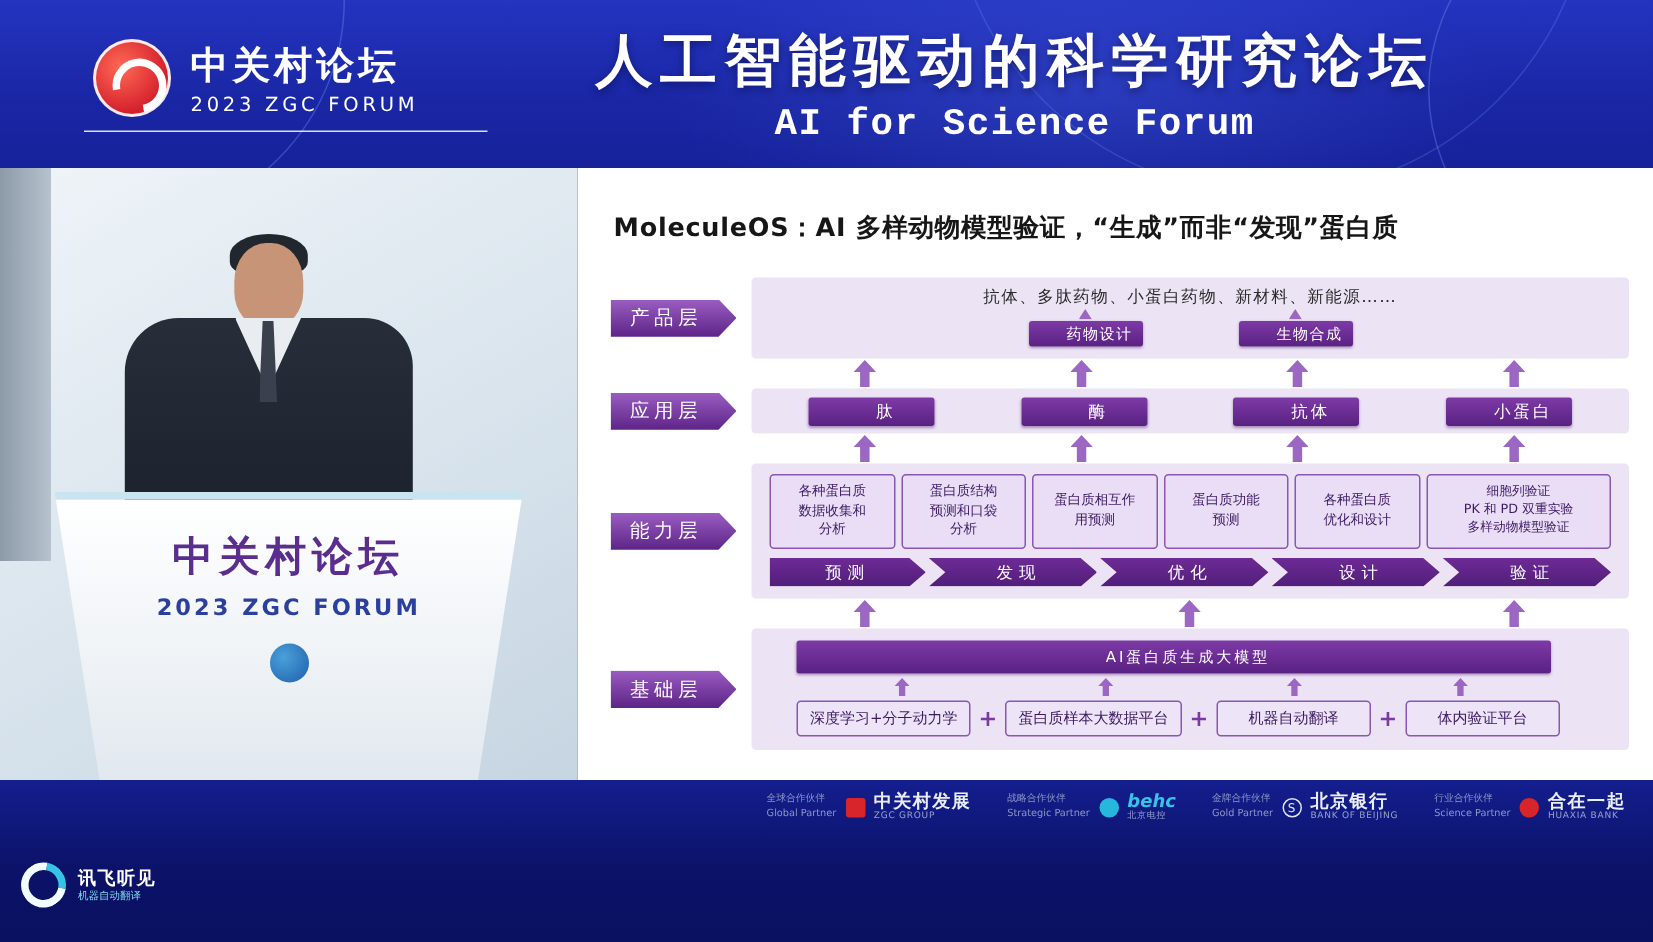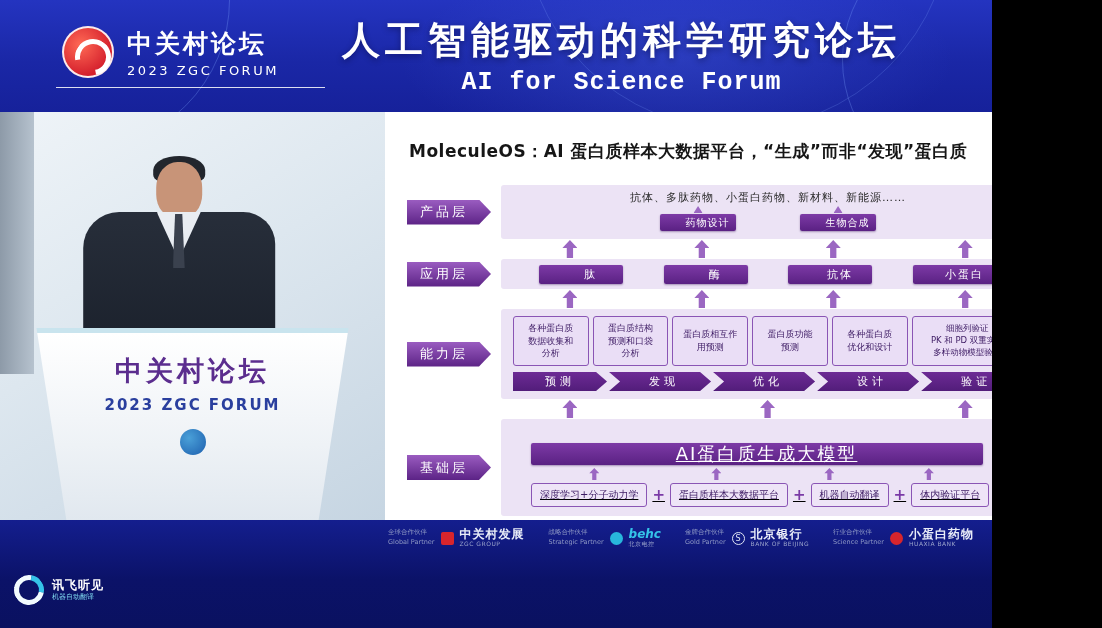--- a/index.html
+++ b/index.html
@@ -1,17 +1,17 @@
 <!DOCTYPE html>
 <html><head>
 <meta charset="utf-8">
 <style>
   * { box-sizing: border-box; }
   body { margin:0; background:#000; }
-  .screen { width:992px; height:628px; position:relative; overflow:hidden;
+  .screen { width:1102px; height:628px; position:relative; overflow:hidden;
             font-family:"DejaVu Sans","Liberation Sans",sans-serif; background:#0c1470; }
 
   
   .topbar { height:112px; background:linear-gradient(180deg,#2434c0 0%,#1a27a6 55%,#16219a 100%);
             display:flex; align-items:center; position:relative; overflow:hidden; }
   .ring { position:absolute; border-radius:50%; border:1px solid rgba(130,170,255,.30); }
   .r1 { width:300px; height:300px; left:-70px; top:-150px; }
   .r2 { width:430px; height:430px; right:40px; top:-300px; border-color:rgba(130,170,255,.22); }
   .r3 { width:260px; height:260px; right:-110px; top:-70px; }
   .glow { position:absolute; left:40%; top:-40px; width:560px; height:200px; border-radius:50%;
@@ -94,23 +94,23 @@
              text-align:center; white-space:pre-line; height:50px; padding:2px 1px; }
   .cap-box.wide { flex:1.5; font-size:8.5px; }
   .chevron-bar { display:flex; margin-top:6px; gap:2px; }
   .chev { flex:1; height:19px; background:linear-gradient(180deg,#6d2b95,#521d7a); color:#fff;
           font-size:11px; letter-spacing:4px; display:flex; align-items:center; justify-content:center;
           padding-left:8px;
           clip-path:polygon(0 0,calc(100% - 11px) 0,100% 50%,calc(100% - 11px) 100%,0 100%,11px 50%); }
   .chev.first { padding-left:0;
           clip-path:polygon(0 0,calc(100% - 11px) 0,100% 50%,calc(100% - 11px) 100%,0 100%); }
   .found-band { padding:8px 0 9px; }
-  .model-bar { margin:16px 52px 0 30px; height:22px; font-size:18px; letter-spacing:2px;text-decoration:underline; }
+  .model-bar { margin:0 52px 0 30px; height:22px; font-size:10px; letter-spacing:2px; }
   .mini-strip { height:13px; position:relative; margin:3px 52px 2px 30px; }
-  .platform-row { display:flex; align-items:center; margin:0 46px 0 30px; gap:5px;text-decoration:underline; }
+  .platform-row { display:flex; align-items:center; margin:0 46px 0 30px; gap:5px; }
   .plat-box { background:#eee4f7; border:1px solid #8a55b5; border-radius:3px; color:#3c1a63;
               font-size:10px; padding:4px 8px; white-space:nowrap; flex:1; text-align:center; }
   .plus { color:#7a3aa6; font-size:15px; font-weight:bold; flex:none; }
 
   
   .bottom { height:108px; background:linear-gradient(180deg,#141e8e 0%,#0b1268 55%,#0a1160 100%);
             position:relative; overflow:hidden; }
   .sponsor-bar { height:36px; display:flex; justify-content:flex-end; align-items:center; gap:24px;
                  padding:0 18px; }
   .sponsor { display:flex; align-items:center; gap:6px; }
@@ -173,21 +173,21 @@
         </div>
       </div>
       <div class="podium">
         <div class="podium-cn">中关村论坛</div>
         <div class="podium-en">2023 ZGC FORUM</div>
         <div class="podium-logo"></div>
       </div>
     </section>
 
     <section class="slide-panel">
-      <div class="slide-title">MoleculeOS：AI 蛋白质样本大数据平台，“生成”而非“发现”蛋白质</div>
+      <div class="slide-title">MoleculeOS：AI 多样动物模型验证，“生成”而非“发现”蛋白质</div>
 
       <div class="diagram">
 
         <div class="layer-label">产品层</div>
         <div class="band product-band">
           <div class="product-caption">抗体、多肽药物、小蛋白药物、新材料、新能源……</div>
           <div class="product-boxes">
             <div class="dark-box product-box">药物设计</div>
             <div class="dark-box product-box">生物合成</div>
           </div>
@@ -309,21 +309,21 @@
           <span class="sp-sub">BANK OF BEIJING</span>
         </div>
       </div>
       <div class="sponsor">
         <div class="tier">
           <span>行业合作伙伴</span>
           <span>Science Partner</span>
         </div>
         <span class="sp-icon hx"></span>
         <div class="sp-names">
-          <span class="sp-cn">小蛋白药物</span>
+          <span class="sp-cn">合在一起</span>
           <span class="sp-sub">HUAXIA BANK</span>
         </div>
       </div>
     </div>
 
     <div class="caption-bar">
       <div class="cap-logo">
         <div class="cap-icon"></div>
         <div class="cap-logo-text">
           <span class="cap-logo-cn">讯飞听见</span>

